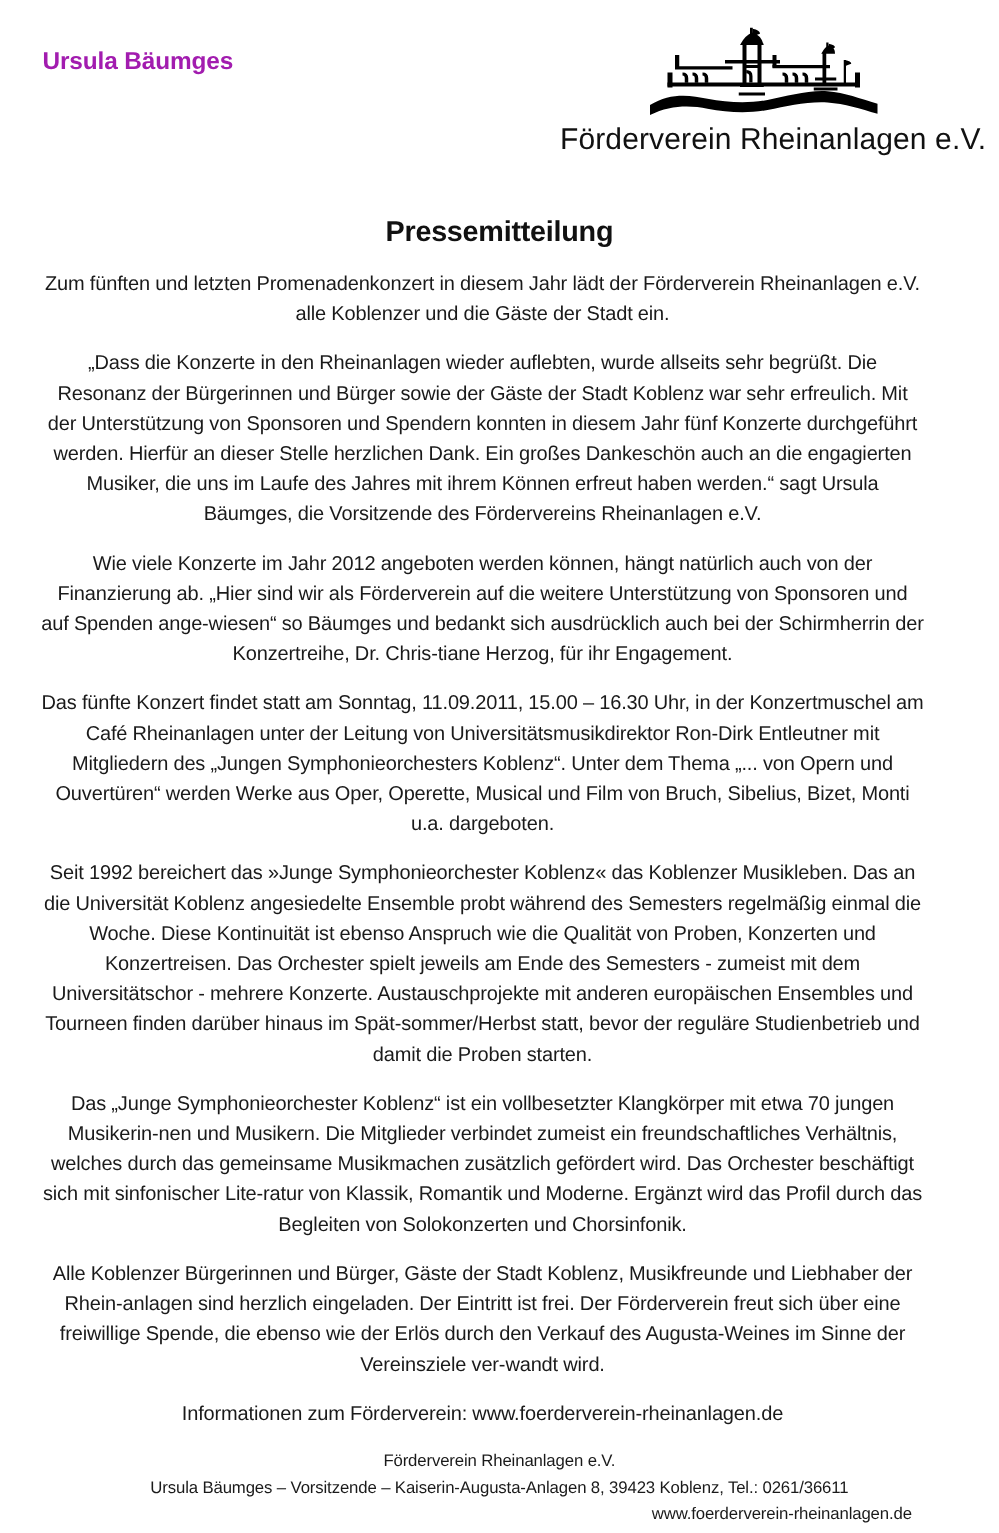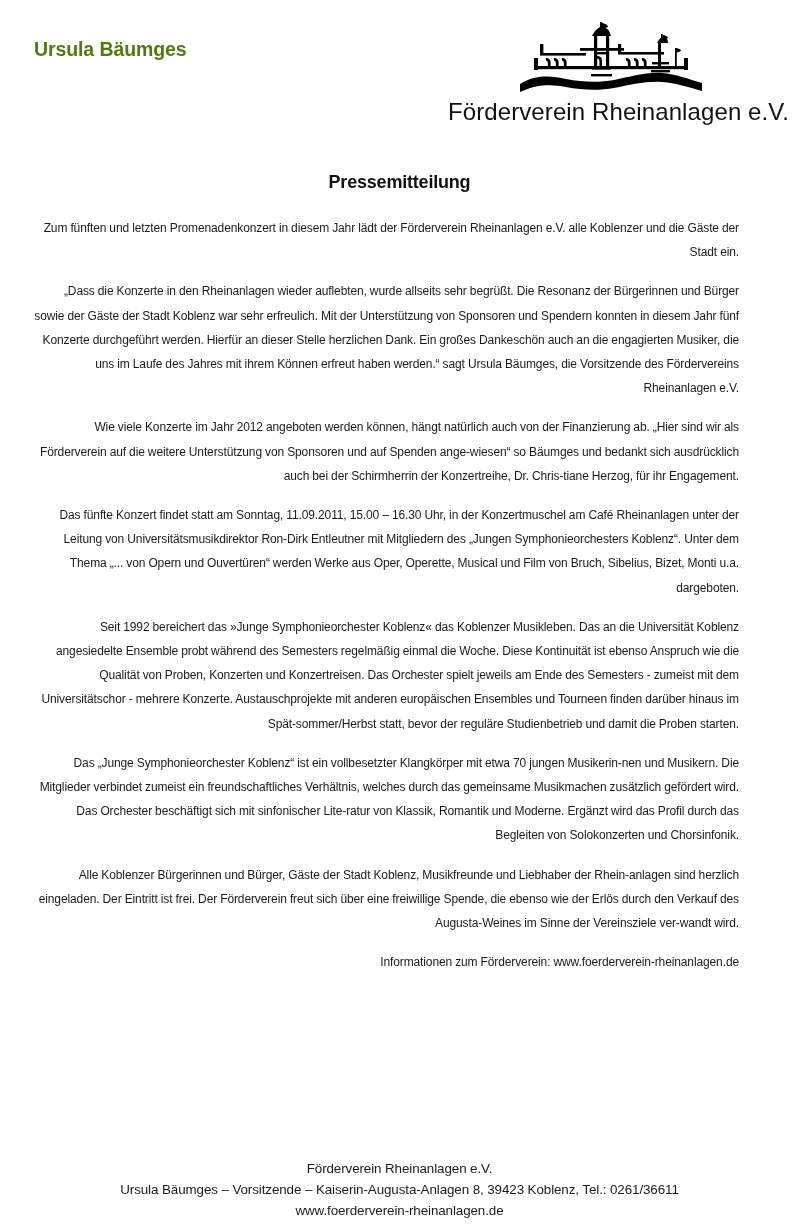--- a/index.html
+++ b/index.html
@@ -27,21 +27,21 @@
     width: 799px;
     height: 145px;
   }
   #sender-name {
     position: absolute;
     left: 34px;
     top: 38px;
     font-size: 19.5px;
     font-weight: bold;
     letter-spacing: -0.1px;
-    color: #4d7c0f;
+    color: #a21caf;
     white-space: nowrap;
   }
   #logo-mark {
     position: absolute;
     left: 518px;
     top: 22px;
     width: 186px;
     height: 72px;
   }
   #logo-mark svg { display: block; width: 186px; height: 72px; }
@@ -56,37 +56,37 @@
     letter-spacing: 0.1px;
   }
 
   
   #doc-title {
     position: absolute;
     left: 0;
     top: 172px;
     width: 799px;
     text-align: center;
-    font-size: 18px;
+    font-size: 23px;
     font-weight: bold;
     color: #111111;
     letter-spacing: -0.2px;
   }
   #body-copy {
     position: absolute;
     left: 33px;
     top: 216px;
     width: 706px;
   }
   .para {
-    font-size: 12px;
+    font-size: 16px;
     line-height: 24.2px;
     color: #1a1a1a;
     margin: 0 0 15px 0;
-    text-align: right;
+    text-align: center;
     letter-spacing: -0.12px;
     word-spacing: -0.1px;
   }
   .para:last-child { margin-bottom: 0; margin-top: 12px; }
 
   
   #footer {
     position: absolute;
     left: 0;
     top: 1158px;
@@ -95,21 +95,21 @@
     font-size: 13.4px;
     line-height: 21px;
     color: #1a1a1a;
     letter-spacing: -0.1px;
   }
   .footer-line { white-space: nowrap; }
   #footer-contact {
     display: block;
     width: 660px;
     margin: 0 auto;
-    text-align: center;
+    text-align: right;
     position: relative;
   }
   #footer-web { display: inline-block; }
   #footer-email {
     display: inline-block;
     position: absolute;
     left: 372px;
   }
 </style>
 </head>

